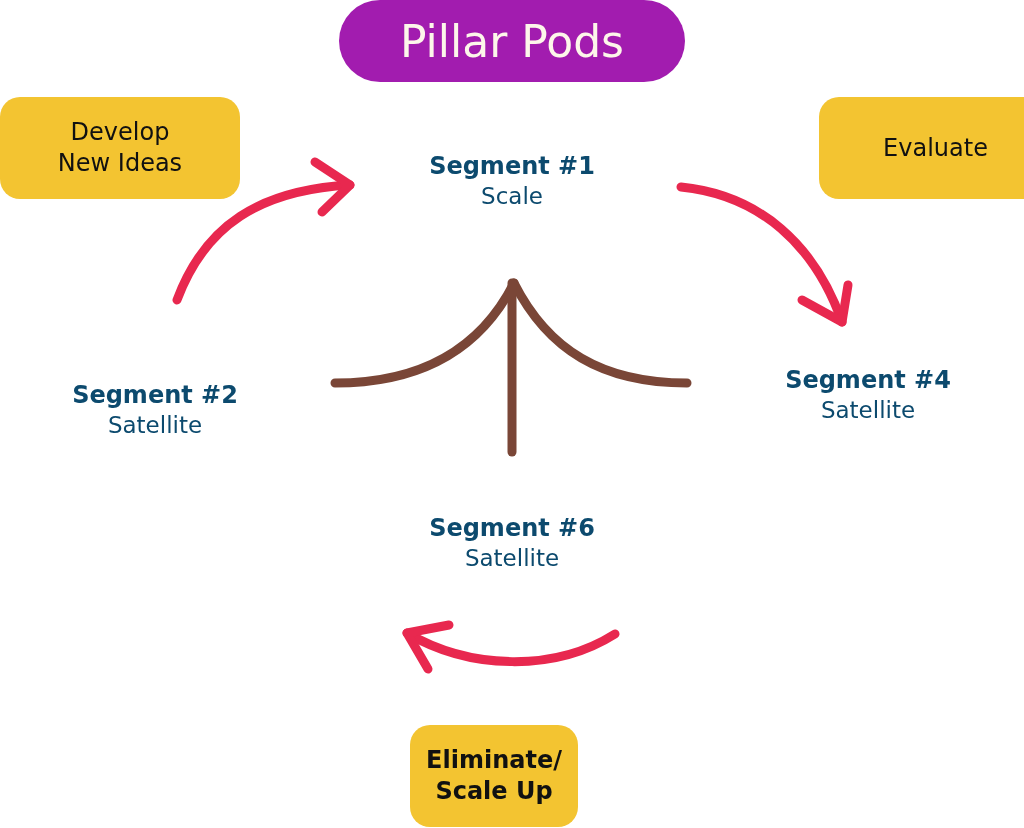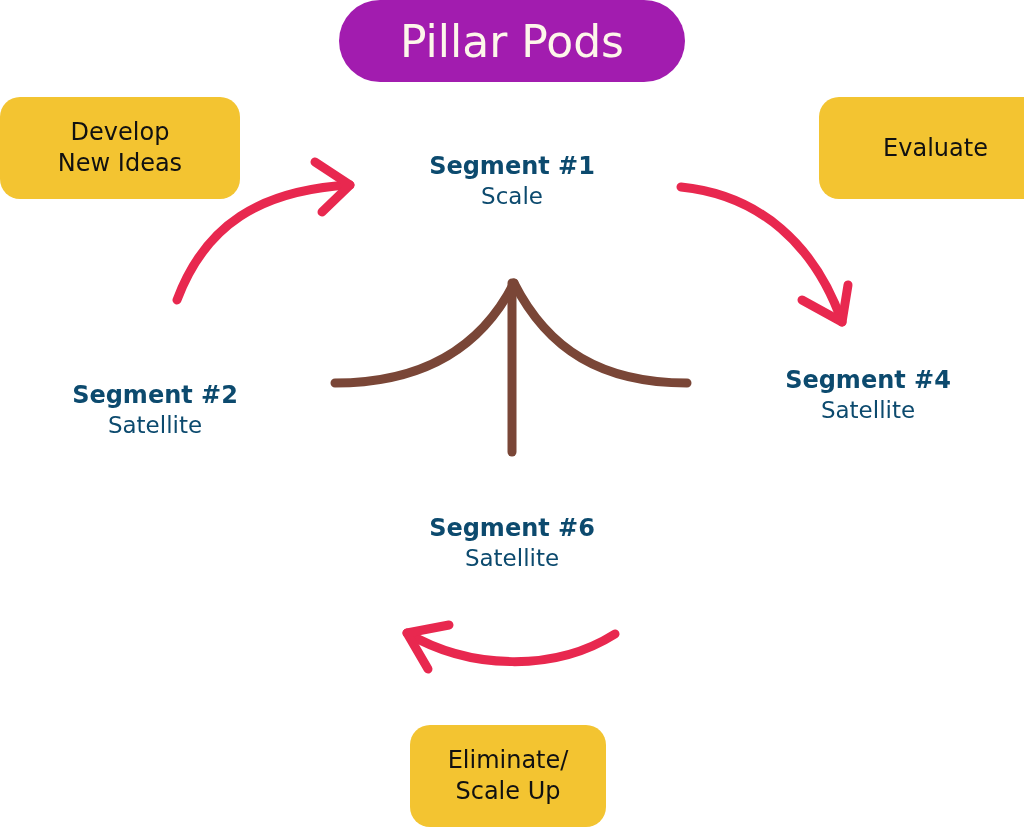--- a/index.html
+++ b/index.html
@@ -6,21 +6,21 @@
     body { width: 1024px; height: 828px; position: relative; overflow: hidden;
            font-family: "DejaVu Sans", sans-serif; }
     .title-pill { position: absolute; left: 339px; top: 0px; width: 346px; height: 82px;
                   background: #a21caf; border-radius: 41px; display: flex; align-items: center;
                   justify-content: center; color: #fdf6ea; font-size: 44px; font-weight: normal; }
     .step-box { position: absolute; background: #f3c431; border-radius: 20px; display: flex;
                 align-items: center; justify-content: center; text-align: center;
                 color: #111; font-size: 24px; line-height: 31px; }
     #box-develop { left: 0px; top: 97px; width: 240px; height: 102px; }
     #box-evaluate { left: 819px; top: 97px; width: 233px; height: 102px; }
-    #box-eliminate { left: 410px; top: 725px; width: 196px; height: 102px; }
+    #box-eliminate { left: 410px; top: 725px; width: 168px; height: 102px; font-weight: bold; }
     .segment { position: absolute; text-align: center; color: #0c4a6e; }
     .segment .seg-title { font-weight: bold; font-size: 24px; line-height: 30px; }
     .segment .seg-sub { font-size: 23px; line-height: 30px; }
     #seg1 { left: 412px; top: 151px; width: 200px; }
     #seg2 { left: 55px; top: 365px; width: 200px; margin-top: 15px; }
     #seg3 { left: 768px; top: 365px; width: 200px; }
     #seg4 { left: 412px; top: 513px; width: 200px; }
     svg.overlay { position: absolute; left: 0; top: 0; }
   </style>
 </head>

